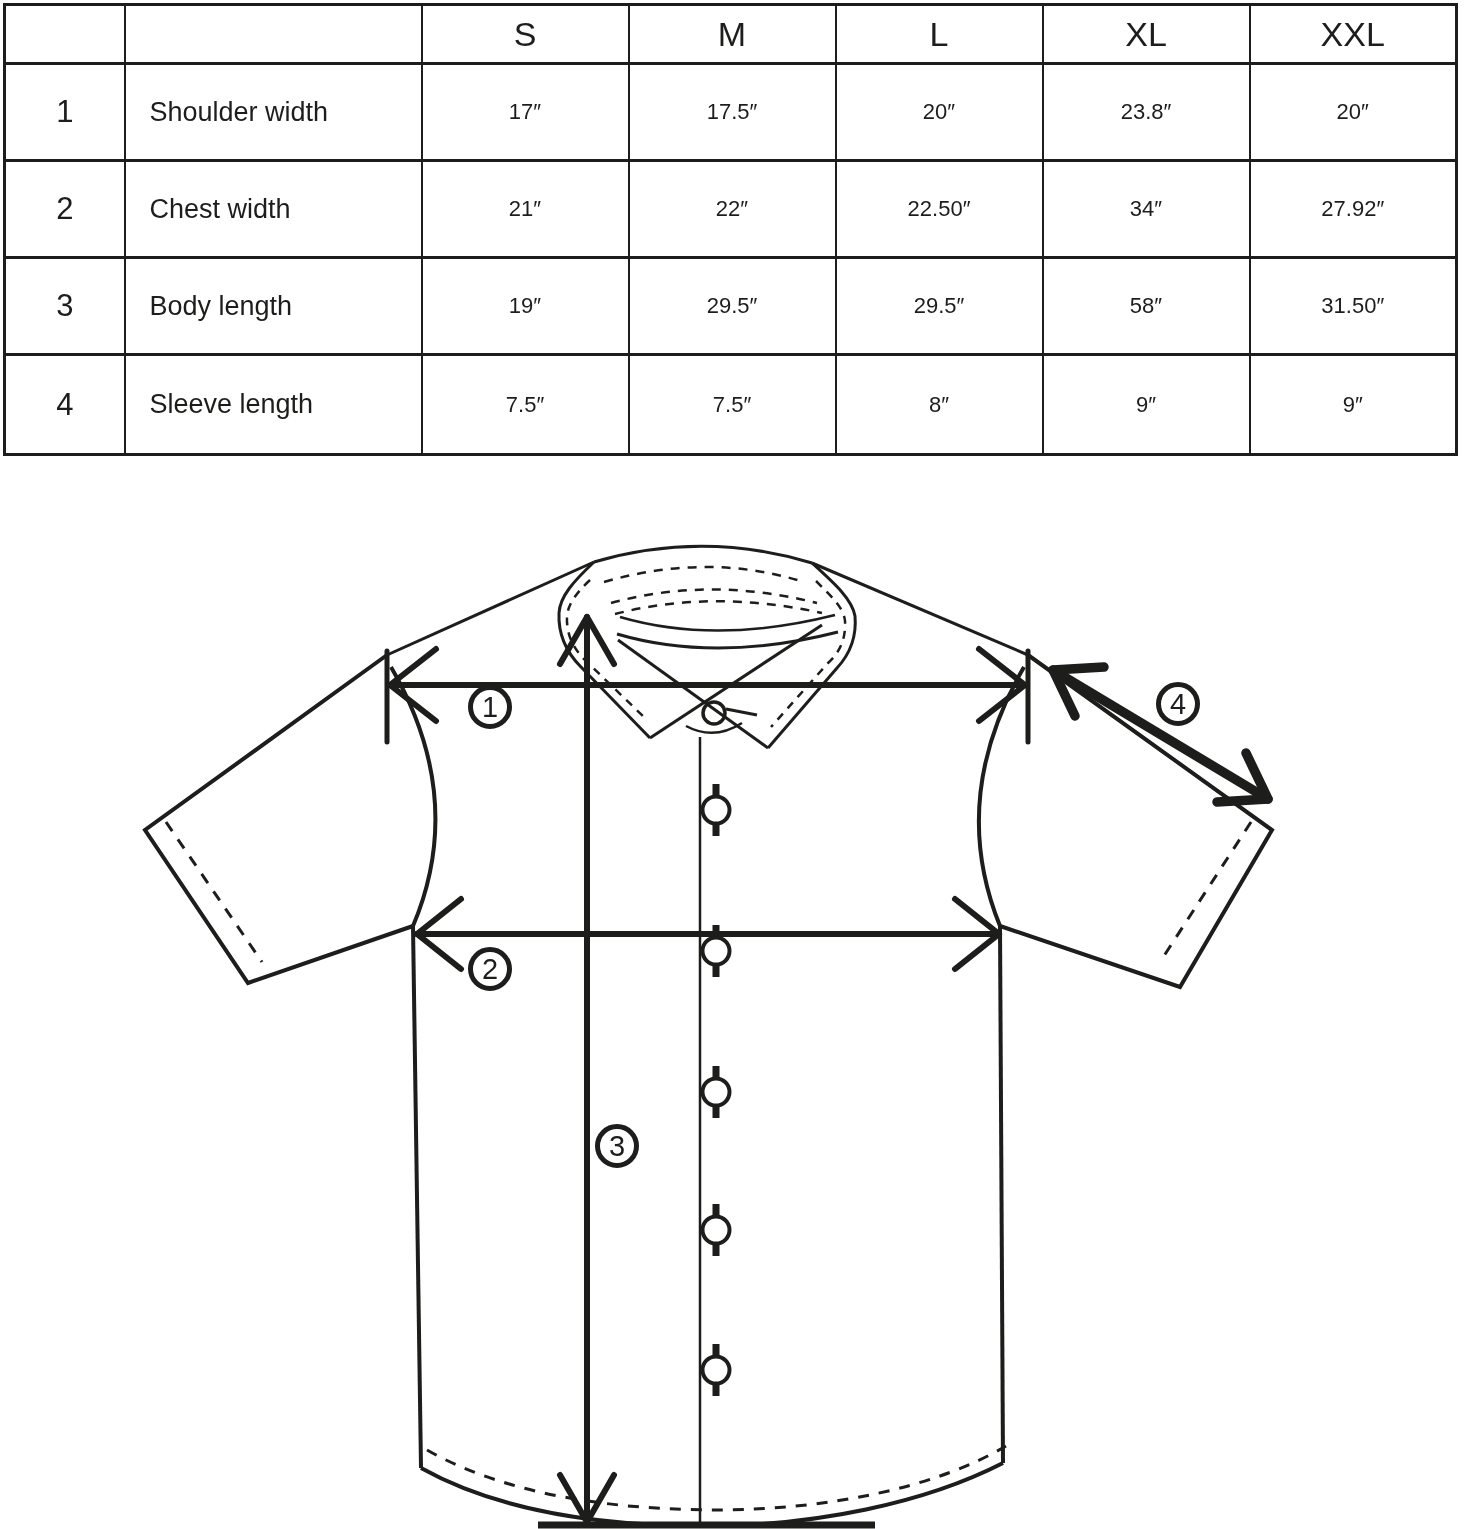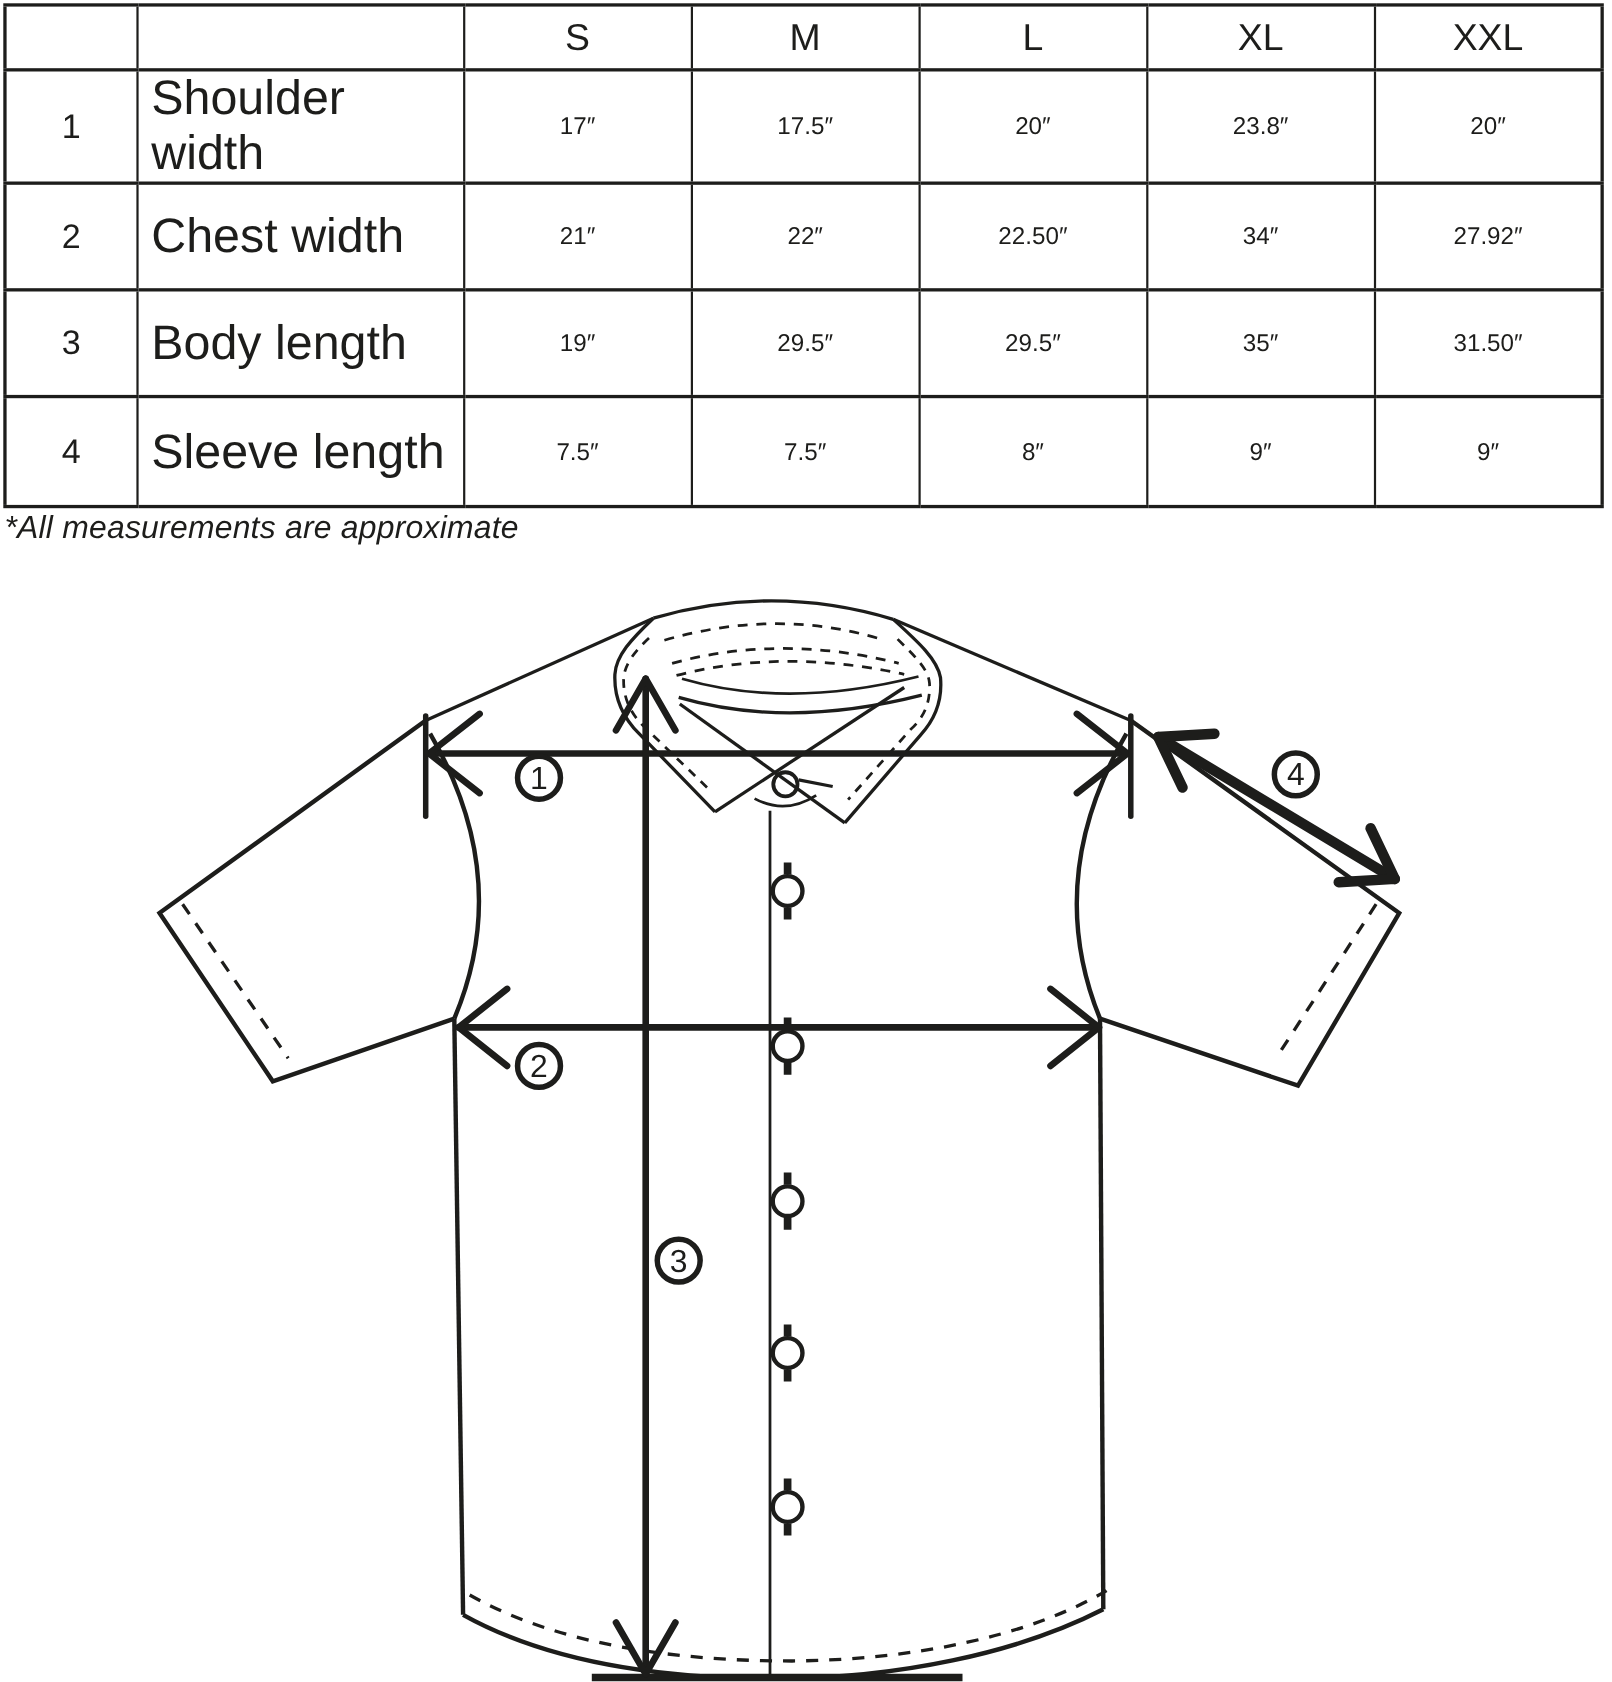--- a/index.html
+++ b/index.html
@@ -32,22 +32,22 @@
     font-weight: normal;
     color: var(--ink);
   }
   .size-table thead tr { height: 59px; }
   .size-table tbody tr { height: 97px; }
   .size-table tbody tr:last-child { height: 100px; }
   .size-table th { font-size: 34px; }
   .size-table td { font-size: 22px; }
   .size-table td.label-cell {
     text-align: left;
-    padding-left: 12px;
-    font-size: 44px;
+    padding-left: 24px;
+    font-size: 27px;
   }
   .size-table td.num-cell { font-size: 31px; }
   .footnote {
     position: absolute;
     left: 4px;
     top: 464px;
     font-size: 29px;
     font-style: italic;
     letter-spacing: 0.2px;
     color: var(--ink);
@@ -116,36 +116,35 @@
         <td>22.50″</td>
         <td>34″</td>
         <td>27.92″</td>
       </tr>
       <tr>
         <td class="num-cell">3</td>
         <td class="label-cell">Body length</td>
         <td>19″</td>
         <td>29.5″</td>
         <td>29.5″</td>
-        <td>35″</td>
+        <td>58″</td>
         <td>31.50″</td>
       </tr>
       <tr>
         <td class="num-cell">4</td>
         <td class="label-cell">Sleeve length</td>
         <td>7.5″</td>
         <td>7.5″</td>
         <td>8″</td>
         <td>9″</td>
         <td>9″</td>
       </tr>
     </tbody>
   </table>
 
-  <div class="footnote">*All measurements are approximate</div>
 
   <svg class="diagram" viewBox="0 0 1465 1529">
 
     <g stroke-width="3">
       <path d="M594,562 L387,655"></path>
       <path d="M812,563 L1028,655"></path>
     </g>
 
     <g stroke-width="3">
       <path d="M594,562 Q703,530 812,563"></path>

